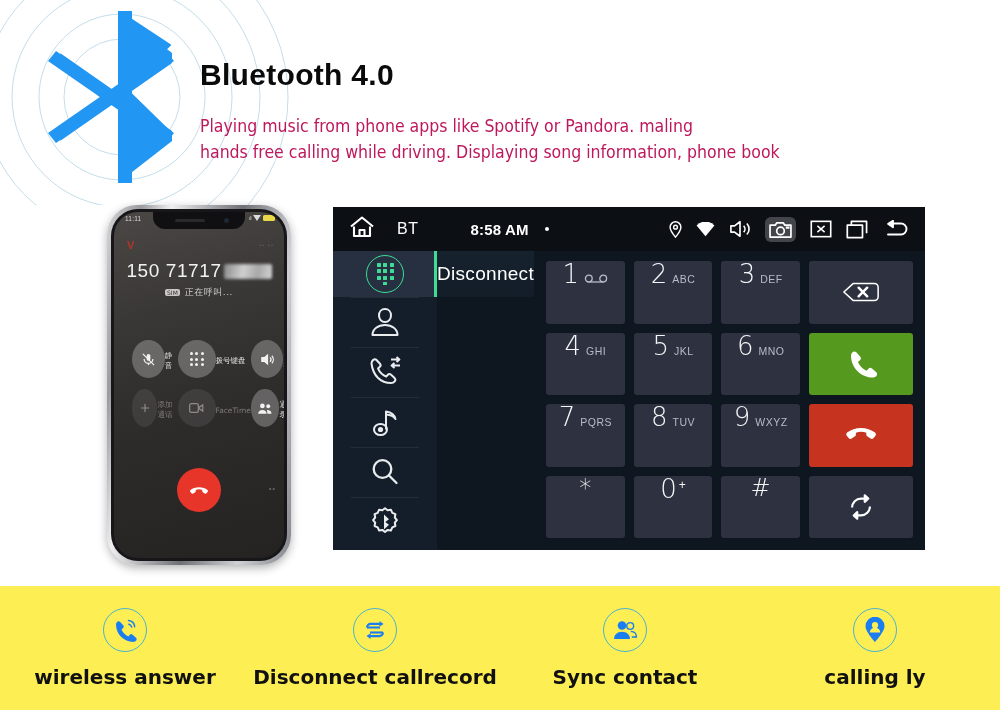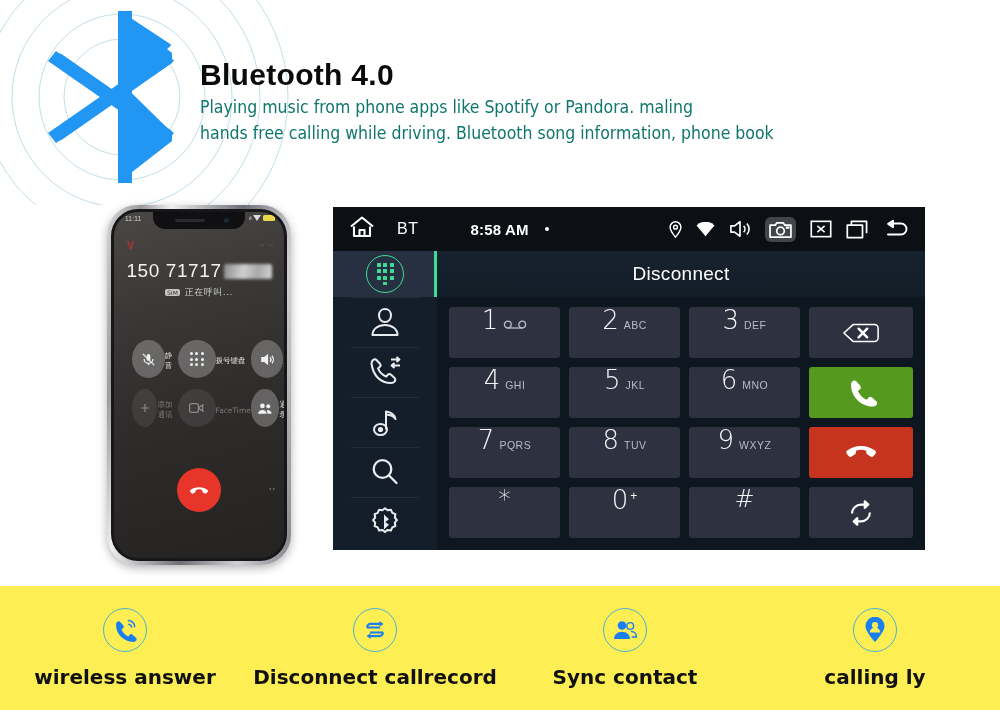--- a/index.html
+++ b/index.html
@@ -18,22 +18,22 @@
   
   #headline {
     position: absolute; left: 200px; top: 56px; width: 800px;
     text-align: left;
   }
   #headline .title {
     font-size: 30px; font-weight: bold; color: #0a0a0a;
     letter-spacing: 0.3px; line-height: 38px;
   }
   #headline .sub {
-    margin-top: 0;
-    font-size: 17.5px; color: #0f766e; line-height: 26px;
+    margin-top: 19px;
+    font-size: 17.5px; color: #be185d; line-height: 26px;
     font-family: "DejaVu Sans", sans-serif;
     font-stretch: condensed;
   }
   #headline .sub div { white-space: nowrap; }
 
   
   #phone {
     position: absolute; left: 107px; top: 205px;
     width: 184px; height: 360px;
     border-radius: 30px;
@@ -153,21 +153,21 @@
     content: ""; position: absolute; left: 18px; right: 18px; top: 0; height: 1px; background: rgba(255,255,255,0.07);
   }
   .side-item.first .dialer-ring {
     width: 38px; height: 38px; border-radius: 50%; border: 1.6px solid #3ddc97;
     display: flex; align-items: center; justify-content: center;
   }
   .side-item.first .dialer-dots { display: grid; grid-template-columns: repeat(3,4px); gap: 2.5px; }
   .side-item.first .dialer-dots i { width: 4px; height: 4px; background: #3ddc97; display: block; border-radius: .5px; }
   .side-item.first .dialer-dots i.wide { grid-column: 1 / span 3; width: 4px; margin: 0 auto; height: 3px;}
 
-  #hu-main { flex: 1; display: flex; flex-direction: column; background: #0e1620; }
+  #hu-main { flex: 1; display: flex; flex-direction: row; background: #0e1620; }
   #hu-header {
     height: 46px; background: linear-gradient(180deg,#16222e 0%,#131d28 100%);
     display: flex; align-items: center; justify-content: center;
     color: #ffffff; font-size: 19px; letter-spacing: .3px;
   }
   #keypad-wrap { flex: 1; display: flex; padding: 10px 12px 12px 12px; gap: 9px; }
   #keypad { flex: 1; display: grid; grid-template-columns: repeat(3,1fr); grid-template-rows: repeat(4,1fr); gap: 9px; }
   .key {
     background: #2e3140; border-radius: 3px;
     display: flex; align-items: baseline; justify-content: center;
@@ -227,21 +227,21 @@
         <path d="M -4 -86 L 50 -44 L 50 -34 L -4 -72 Z" fill="#2196f3"></path>
         <path d="M -4 86 L 50 44 L 50 34 L -4 72 Z" fill="#2196f3"></path>
       </g>
     </svg>
   </div>
 
   <div id="headline">
     <div class="title">Bluetooth 4.0</div>
     <div class="sub">
       <div>Playing music from phone apps like Spotify or Pandora. maling</div>
-      <div>hands free calling while driving. Bluetooth  song information, phone book</div>
+      <div>hands free calling while driving. Displaying  song information, phone book</div>
     </div>
   </div>
 
   <div id="phone">
     <div id="phone-inner">
       <div id="phone-screen">
         <div id="notch">
           <span class="speaker"></span>
           <span class="cam"></span>
         </div>

